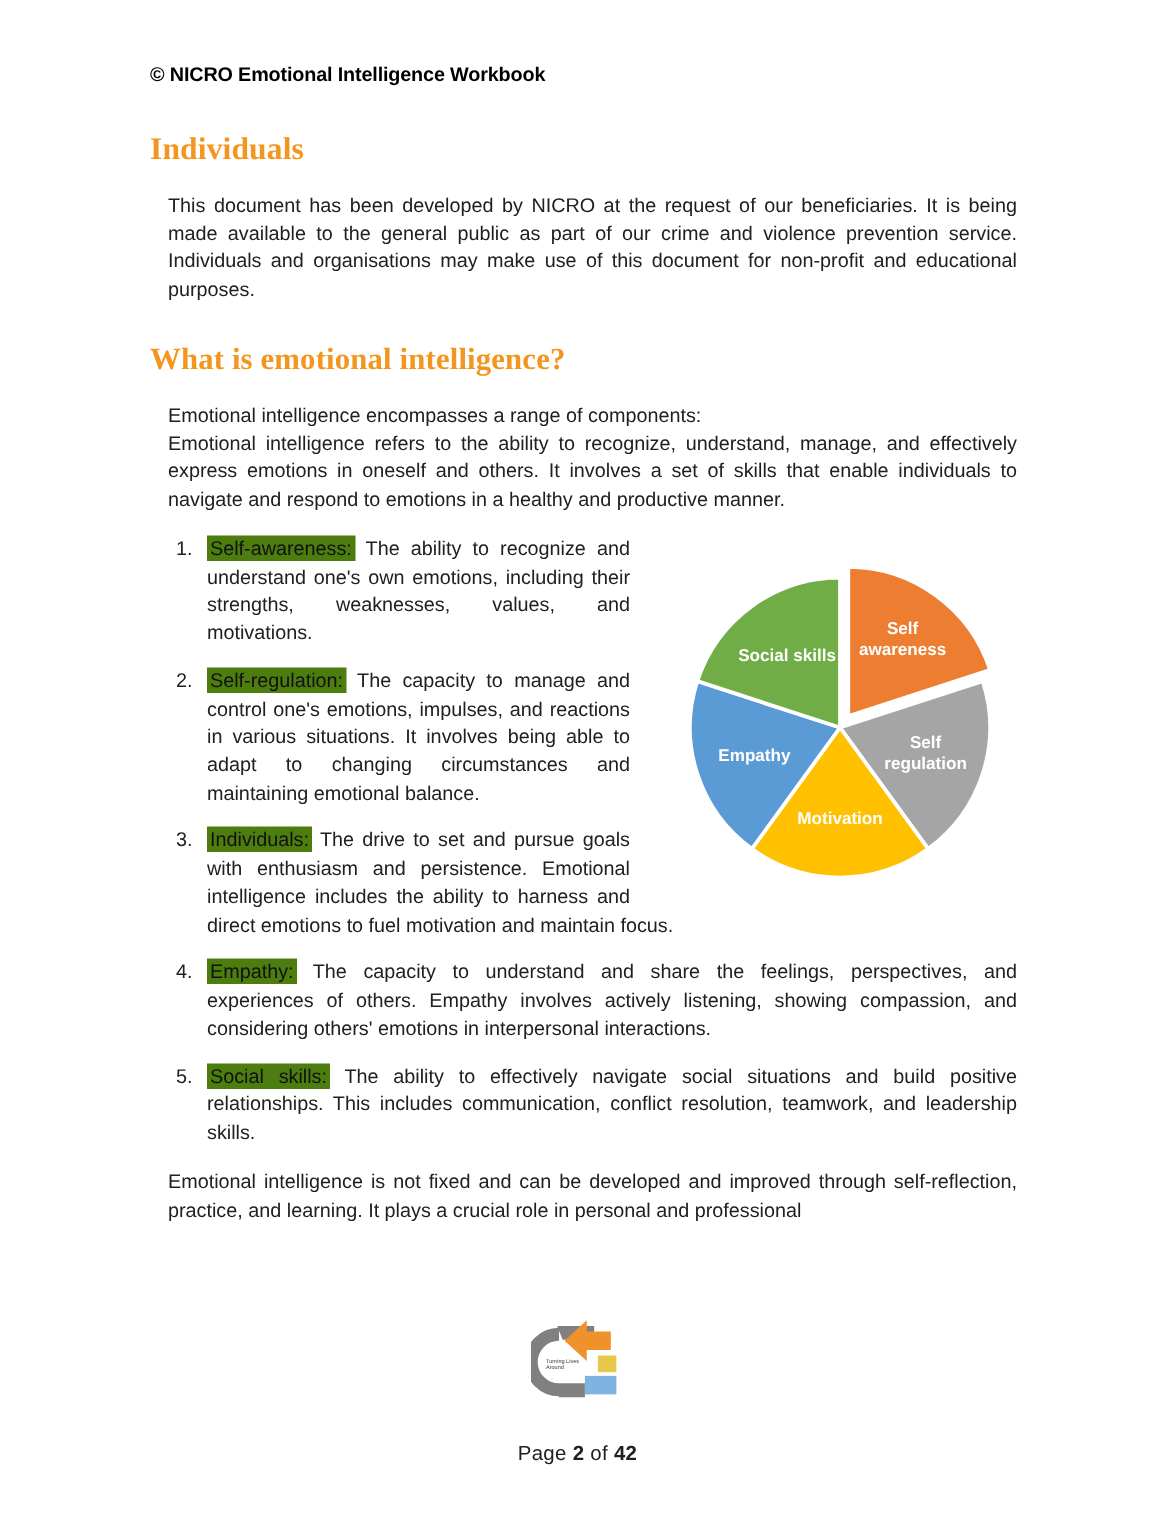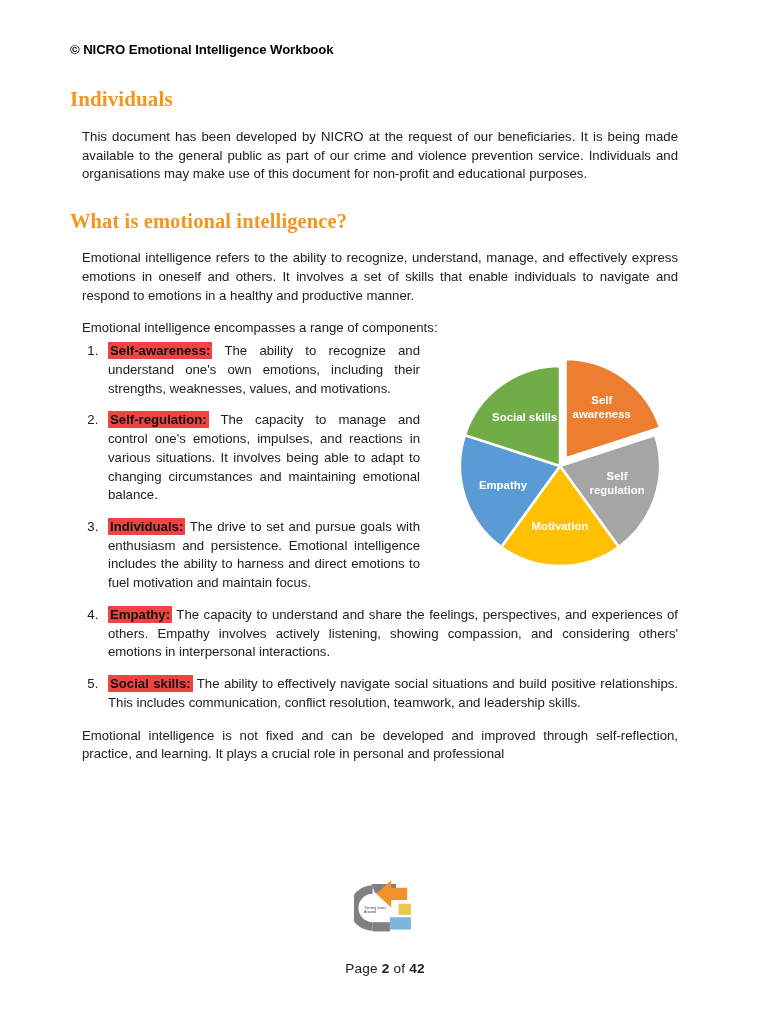--- a/index.html
+++ b/index.html
@@ -12,21 +12,21 @@
     background: #ffffff;
     font-family: "Liberation Sans", sans-serif;
     color: #1a1a1a;
     overflow: hidden;
   }
   .page {
     position: relative;
     width: 770px;
     height: 1024px;
     box-sizing: border-box;
-    padding: 0 92px 0 70px;
+    padding: 0 92px 0 100px;
   }
   .doc-header {
     padding-top: 42px;
     font-size: 13.2px;
     font-weight: bold;
     letter-spacing: -0.1px;
     color: #000000;
   }
   h1.section-title {
     font-family: "Liberation Serif", serif;
@@ -84,23 +84,23 @@
   ol.components > li {
     margin-bottom: 13px;
     text-align: justify;
     padding-left: 6px;
     color: #202020;
   }
   ol.components > li:last-child {
     margin-bottom: 0;
   }
   .hl {
-    background: #ef4444;
+    background: #4d7c0f;
     color: #111111;
-    font-weight: bold;
+    font-weight: normal;
     padding: 1px 2px;
     box-decoration-break: clone;
     -webkit-box-decoration-break: clone;
   }
   .clearfix::after {
     content: "";
     display: block;
     clear: both;
   }
   .footer {
@@ -132,23 +132,23 @@
 <div class="page">
 
   <div class="doc-header">© NICRO Emotional Intelligence Workbook</div>
 
   <h1 class="section-title">Individuals</h1>
 
   <p class="body-text">This document has been developed by NICRO at the request of our beneficiaries.  It is being made available to the general public as part of our crime and violence prevention service. Individuals and organisations may make use of this document for non-profit and educational purposes.</p>
 
   <h2 class="section-title">What is emotional intelligence?</h2>
 
+  <p class="body-text tight">Emotional intelligence encompasses a range of components:</p>
+
   <p class="body-text">Emotional intelligence refers to the ability to recognize, understand, manage, and effectively express emotions in oneself and others. It involves a set of skills that enable individuals to navigate and respond to emotions in a healthy and productive manner.</p>
-
-  <p class="body-text tight">Emotional intelligence encompasses a range of components:</p>
 
   <div class="chart-float">
     <div class="pie-wrap">
       <svg width="248" height="232" viewBox="0 0 248 232">
         <g>
           <path id="slice-0" d="M 129.29006727063225 112.71884705062547 L 129.29006727063225 12.71884705062547 A 100 100 0 0 1 224.39571890014759 81.81714761313073 Z" fill="#ED7D31" stroke="#ffffff" stroke-width="3"></path>
           <path id="slice-1" d="M 124 120 L 219.10565162951536 89.09830056250526 A 100 100 0 0 1 182.77852522924732 200.90169943749476 Z" fill="#A5A5A5" stroke="#ffffff" stroke-width="2.5"></path>
           <path id="slice-2" d="M 124 120 L 182.77852522924732 200.90169943749476 A 100 100 0 0 1 65.2214747707527 200.90169943749476 Z" fill="#FFC000" stroke="#ffffff" stroke-width="2.5"></path>
           <path id="slice-3" d="M 124 120 L 65.2214747707527 200.90169943749476 A 100 100 0 0 1 28.89434837048465 89.09830056250523 Z" fill="#5B9BD5" stroke="#ffffff" stroke-width="2.5"></path>
           <path id="slice-4" d="M 124 120 L 28.89434837048465 89.09830056250523 A 100 100 0 0 1 123.99999999999999 20 Z" fill="#70AD47" stroke="#ffffff" stroke-width="2.5"></path>

